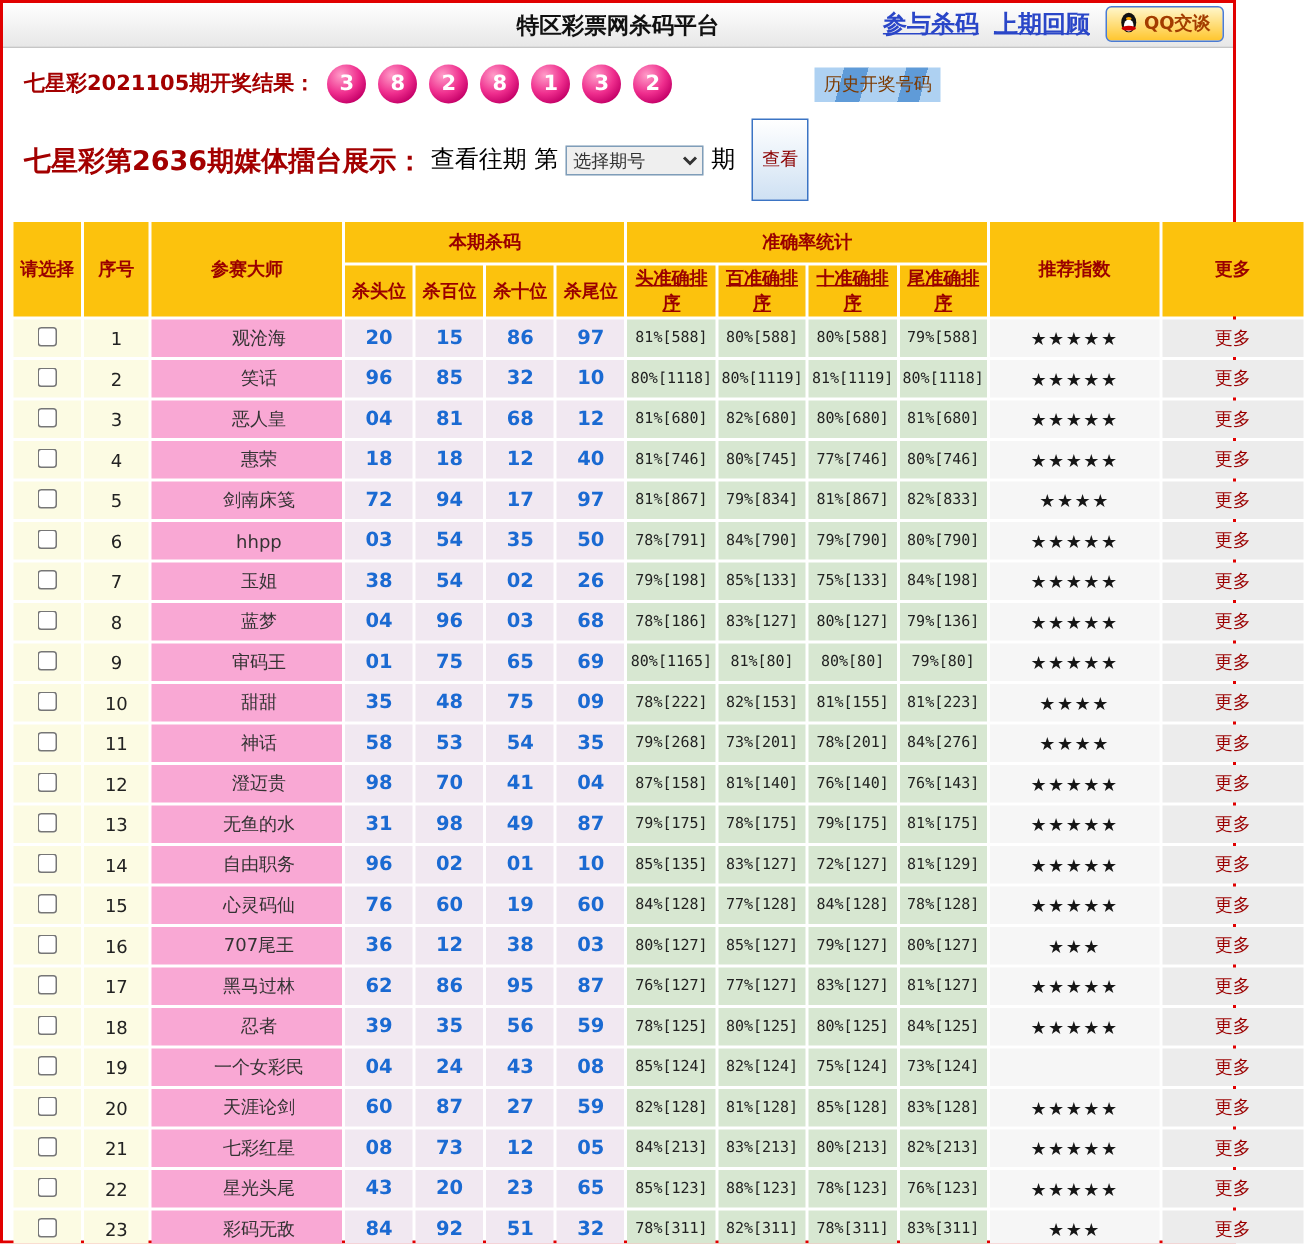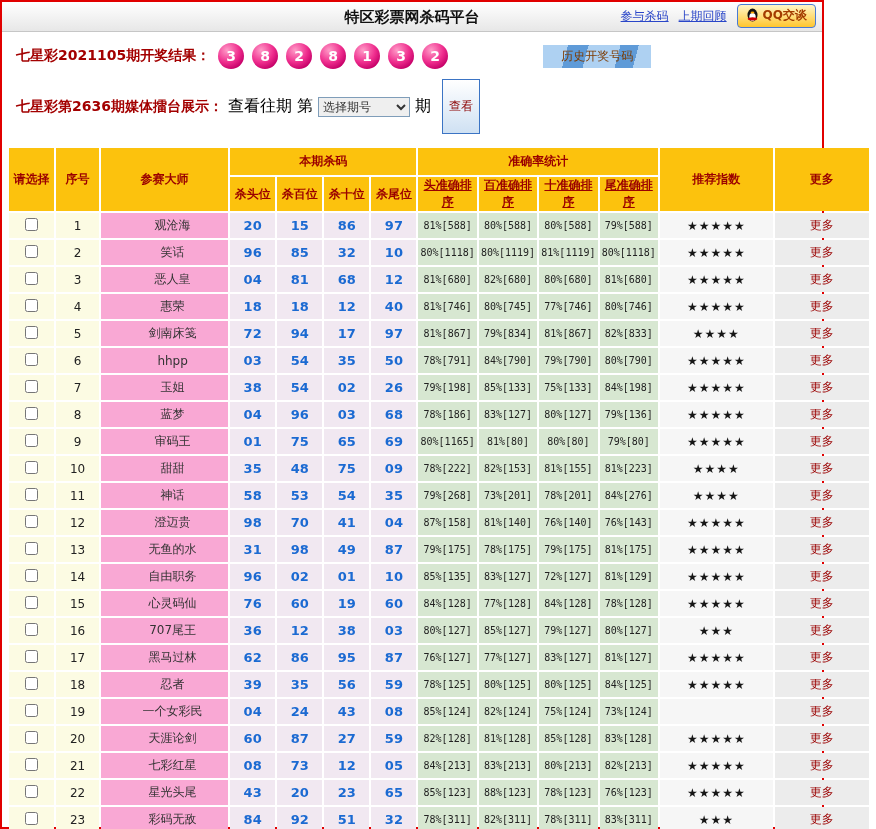--- a/index.html
+++ b/index.html
@@ -4,38 +4,38 @@
 <style>
   * { box-sizing: border-box; margin: 0; padding: 0; }
   html,body { width: 876px; height: 829px; overflow: hidden; background:#fff;
     font-family: "DejaVu Sans", "Liberation Sans", sans-serif; }
   .page { width:824px; height:829px; border:2px solid var(--page_border,#e10000); background:#fff; }
 
   
   .topbar { height:30px; background:linear-gradient(#ffffff,#e7e7e7); border-bottom:1px solid #c6c6c6; position:relative; }
   .title { position:absolute; left:0; right:0; top:6px; text-align:center; font-size:15px; font-weight:bold; color:#111; }
   .top-links { position:absolute; right:6px; top:2px; display:flex; align-items:center; gap:10px; z-index:2; }
-  .top-link { color:#2a46c8; font-size:12px; text-decoration:underline; cursor:pointer; white-space:nowrap; }
+  .top-link { color:#2a46c8; font-size:16px; text-decoration:underline; cursor:pointer; white-space:nowrap;font-weight:bold; }
   .qq-btn { display:flex; align-items:center; gap:4px; border:1px solid #4a7bd4; border-radius:4px;
     background:linear-gradient(#fff6c9,#ffc welcome62e); background:linear-gradient(#fff6c9,#ffc62e);
     padding:2px 8px 3px; font-size:12px; font-weight:bold; color:#a33c00; cursor:pointer;text-align:center; }
 
   
   .result-row { display:flex; align-items:center; padding:11px 14px 4px; }
   .result-label { font-size:14px; font-weight:bold; color:#a30000; white-space:nowrap; }
   .balls { display:flex; gap:8px; margin-left:8px; }
   .ball { width:26px; height:26px; border-radius:50%; color:#fff; font-weight:bold; font-size:14px;
     display:flex; align-items:center; justify-content:center;
     background:radial-gradient(circle at 35% 28%, #ff9cc8, var(--ball_pink,#ef2e8e) 48%, #c50068 78%, #a0004f); }
-  .history-btn { margin-left:95px; font-size:12px; color:#7c3a00; padding:3px 18px; cursor:pointer;
+  .history-btn { margin-left:95px; font-size:12px; color:#7c3a00; padding:3px 6px; cursor:pointer;
     background:linear-gradient(105deg,#aed1f2 0%,#aed1f2 22%,#5f9bd8 22%,#5f9bd8 40%,#aed1f2 40%,#aed1f2 68%,#5f9bd8 68%,#5f9bd8 84%,#aed1f2 84%); }
 
   
   .filter-row { display:flex; align-items:center; padding:6px 14px 10px; gap:5px; }
-  .filter-label { font-size:14px; font-weight:bold; color:#a30000; white-space:nowrap; }
+  .filter-label { font-size:18px; font-weight:bold; color:#a30000; white-space:nowrap; }
   .filter-text { font-size:16px; color:#000000; }
   select.period { font-size:12px; height:20px; width:92px; border:1px solid #7f9db9; color:#333; }
   .view-btn { font-size:12px; color:#8b0000; border:1px solid #3b74c4; background:linear-gradient(#ffffff,#cfe1f3);
     padding:18px 6px; cursor:pointer; margin-left:6px; }
 
   
   table { border-collapse:separate; border-spacing:2px; margin:2px 5px 0; width:864px; table-layout:fixed; }
   th { background:var(--gold,#fcc20d); color:var(--header_text,#9a0000); font-weight:bold; font-size:12px; text-align:center; }
   thead tr.h1 th { height:27px;margin-top:32px; }
   thead tr.h2 th { height:21px; font-weight:bold; }

